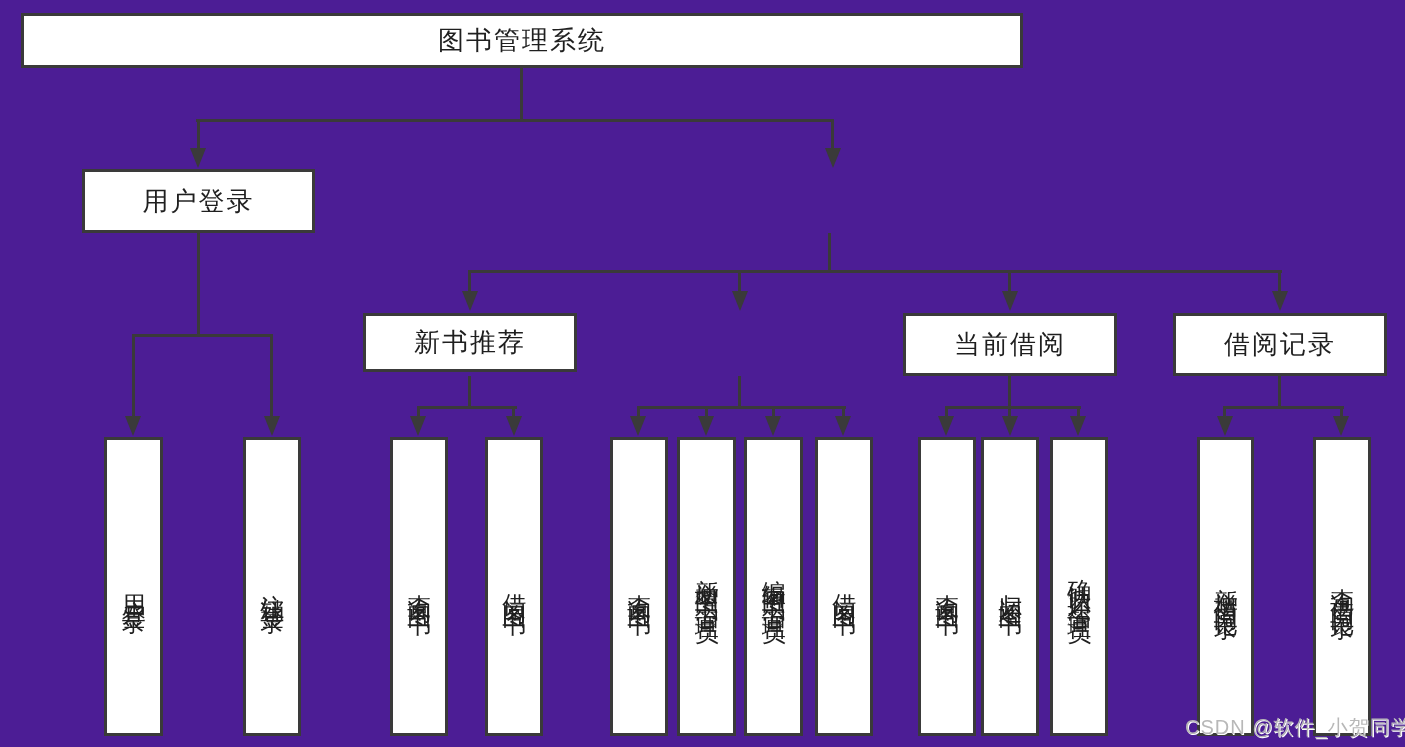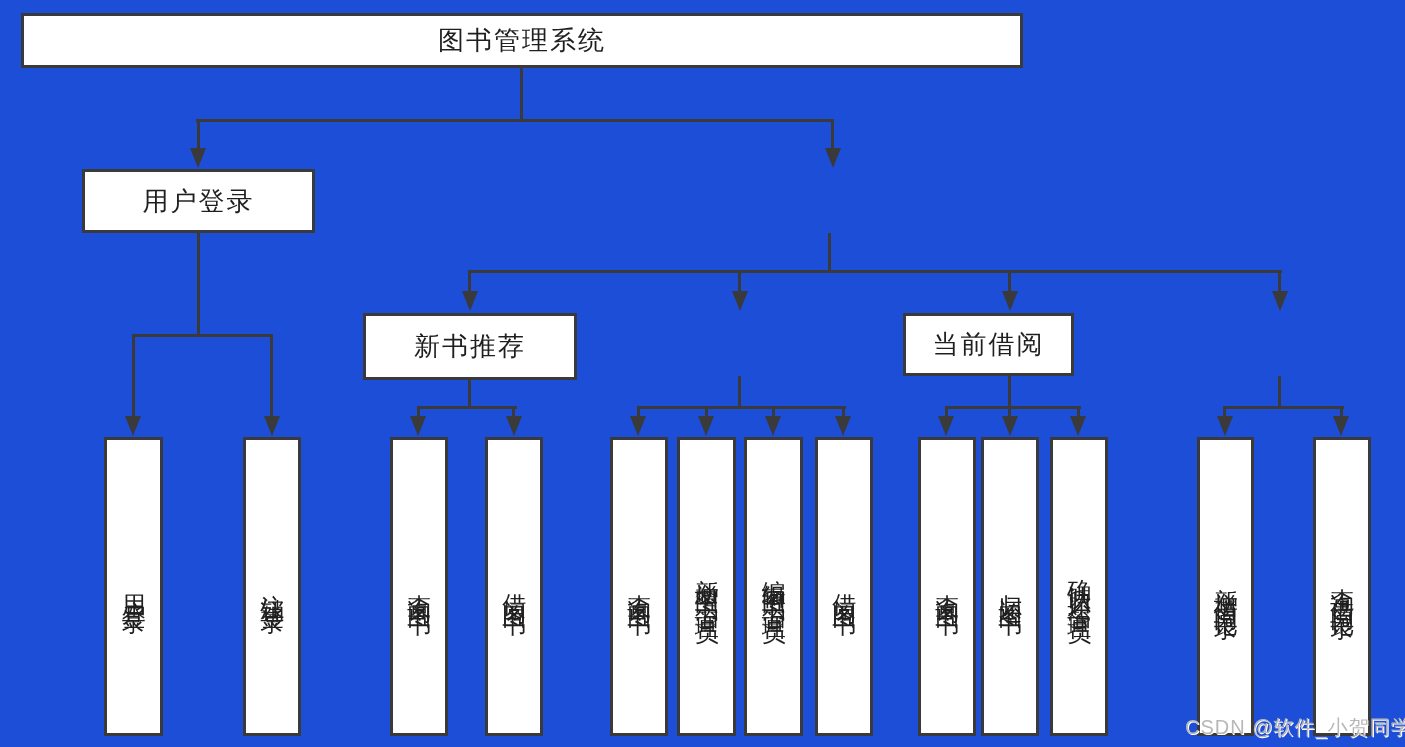--- a/index.html
+++ b/index.html
@@ -1,20 +1,20 @@
 <!DOCTYPE html>
 <html><head>
 <meta charset="utf-8">
 <style>
   html, body { margin: 0; padding: 0; background: #ffffff; }
   .canvas {
     position: relative;
     width: 1405px;
     height: 747px;
-    background: #1d4ed8;
+    background: #4c1d95;
     font-family: "Liberation Sans", sans-serif;
     overflow: hidden;
     text-align: right;
   }
   .box {
     position: absolute;
     box-sizing: border-box;
     border: 3px solid #3a3a3a;
     background: #ffffff;
     display: flex;
@@ -87,25 +87,28 @@
   <div class="ln" style="left:468px; top:270px; width:814px; height:3px;"></div>
   <div class="ln" style="left:468px; top:270px; width:3px; height:24px;"></div>
   <div class="ah" style="left:462px; top:291px;"></div>
   <div class="ln" style="left:738px; top:270px; width:3px; height:24px;"></div>
   <div class="ah" style="left:732px; top:291px;"></div>
   <div class="ln" style="left:1008px; top:270px; width:3px; height:24px;"></div>
   <div class="ah" style="left:1002px; top:291px;"></div>
   <div class="ln" style="left:1278px; top:270px; width:3px; height:24px;"></div>
   <div class="ah" style="left:1272px; top:291px;"></div>
 
-  <div class="box h" style="left:363px; top:313px; width:214px; height:67px;">
+  <div class="box h" style="left:363px; top:313px; width:214px; height:59px;">
     <span>新书推荐</span>
   </div>
-  <div class="box h" style="left:903px; top:313px; width:171px; height:63px;">
+  <div class="box h" style="left:903px; top:313px; width:214px; height:63px;">
     <span>当前借阅</span>
+  </div>
+  <div class="box h" style="left:1173px; top:313px; width:214px; height:63px;">
+    <span>借阅记录</span>
   </div>
 
   <div class="ln" style="left:468px; top:376px; width:3px; height:32px;"></div>
   <div class="ln" style="left:417px; top:406px; width:100px; height:3px;"></div>
   <div class="ln" style="left:417px; top:406px; width:3px; height:12px;"></div>
   <div class="ah" style="left:410px; top:416px;"></div>
   <div class="ln" style="left:512px; top:406px; width:3px; height:12px;"></div>
   <div class="ah" style="left:506px; top:416px;"></div>
 
   <div class="ln" style="left:738px; top:376px; width:3px; height:32px;"></div>

